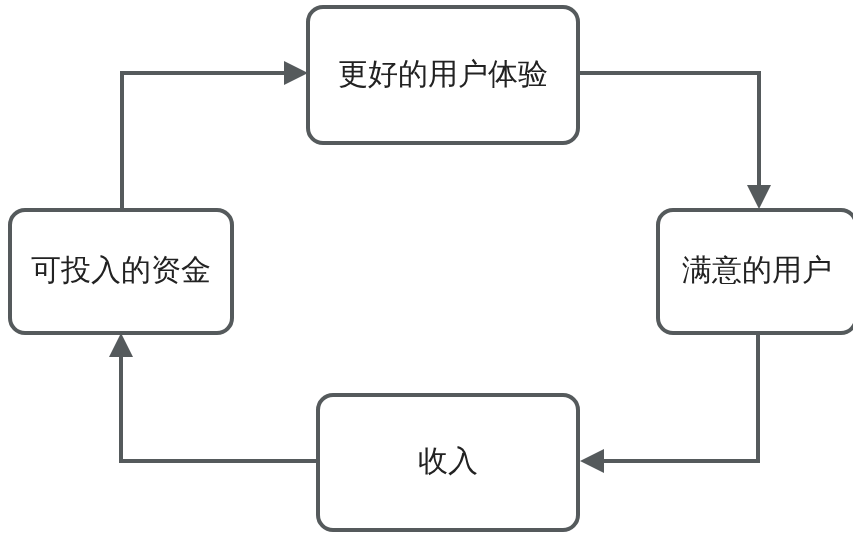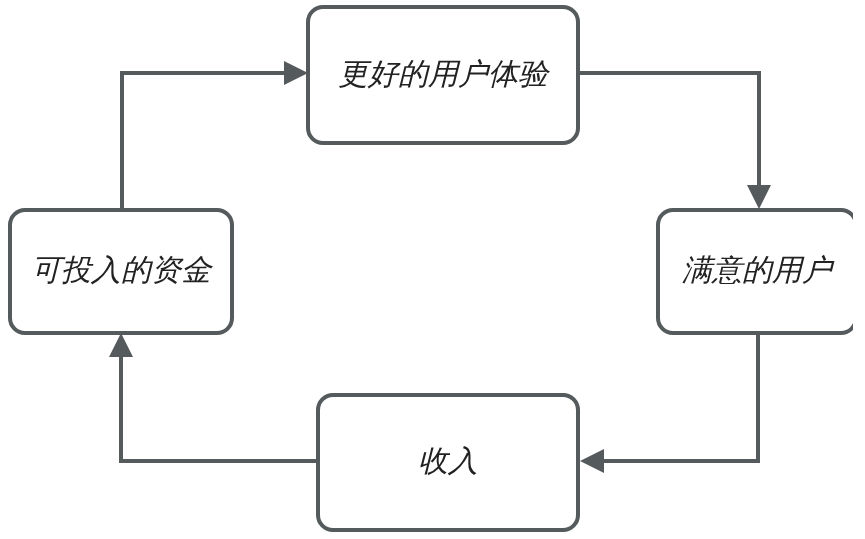--- a/index.html
+++ b/index.html
@@ -9,21 +9,20 @@
   }
   body {
     font-family: "Liberation Sans", "DejaVu Sans", sans-serif;
   }
   #canvas {
     position: relative;
     width: 853px;
     height: 539px;
     background: #ffffff;
     overflow: hidden;
-    font-style: italic;
   }
   svg.diagram {
     position: absolute;
     left: 0;
     top: 0;
     width: 865px;
     height: 539px;
     display: block;
   }
   .node-box {

